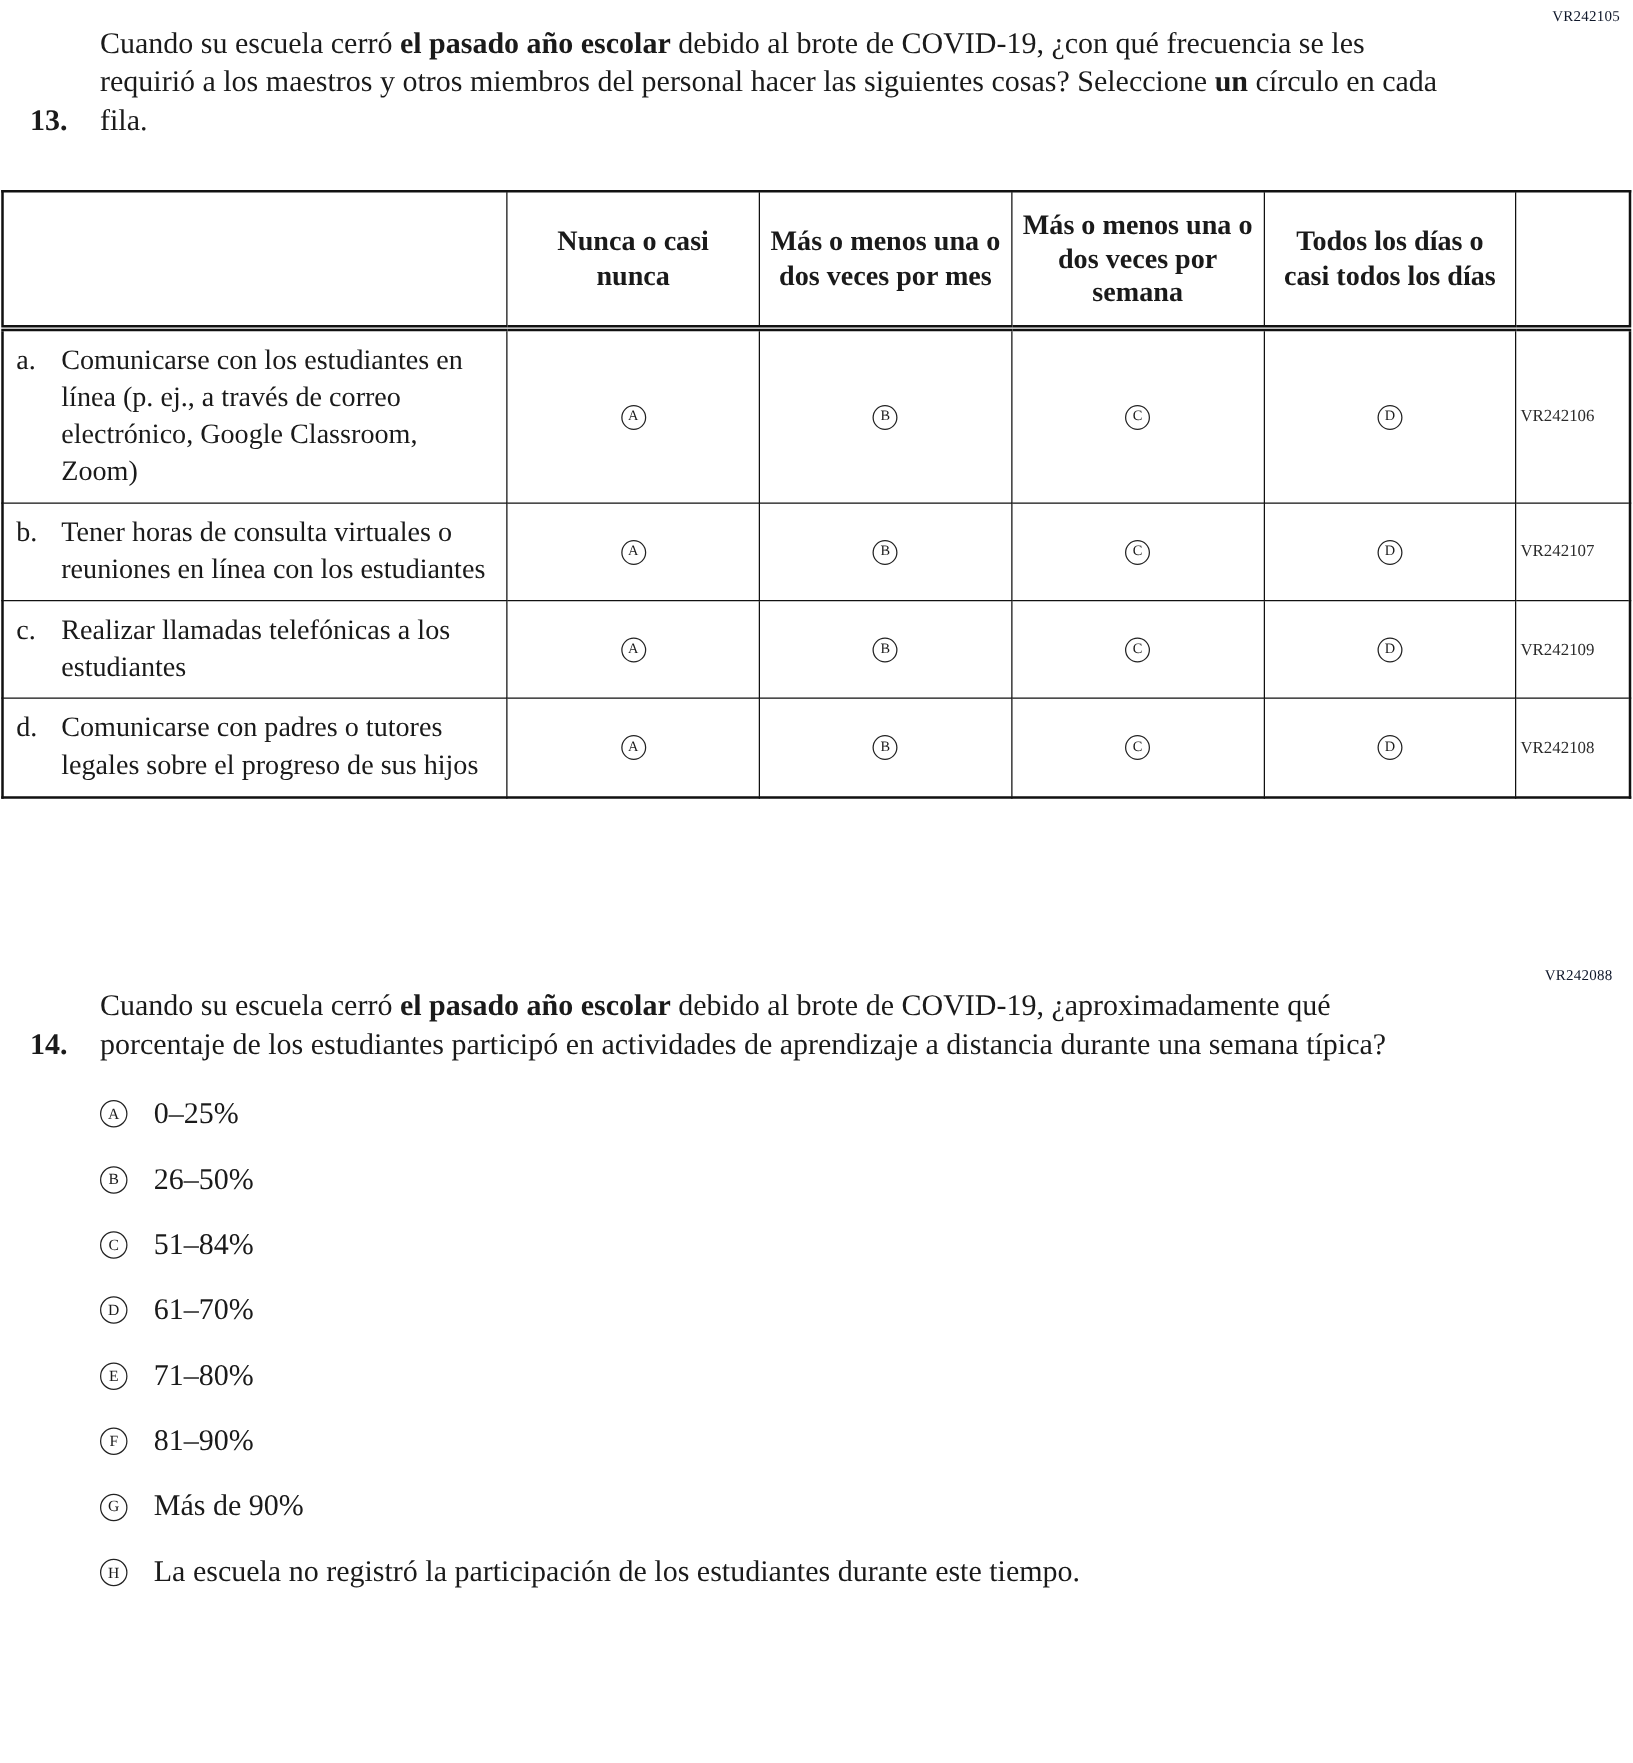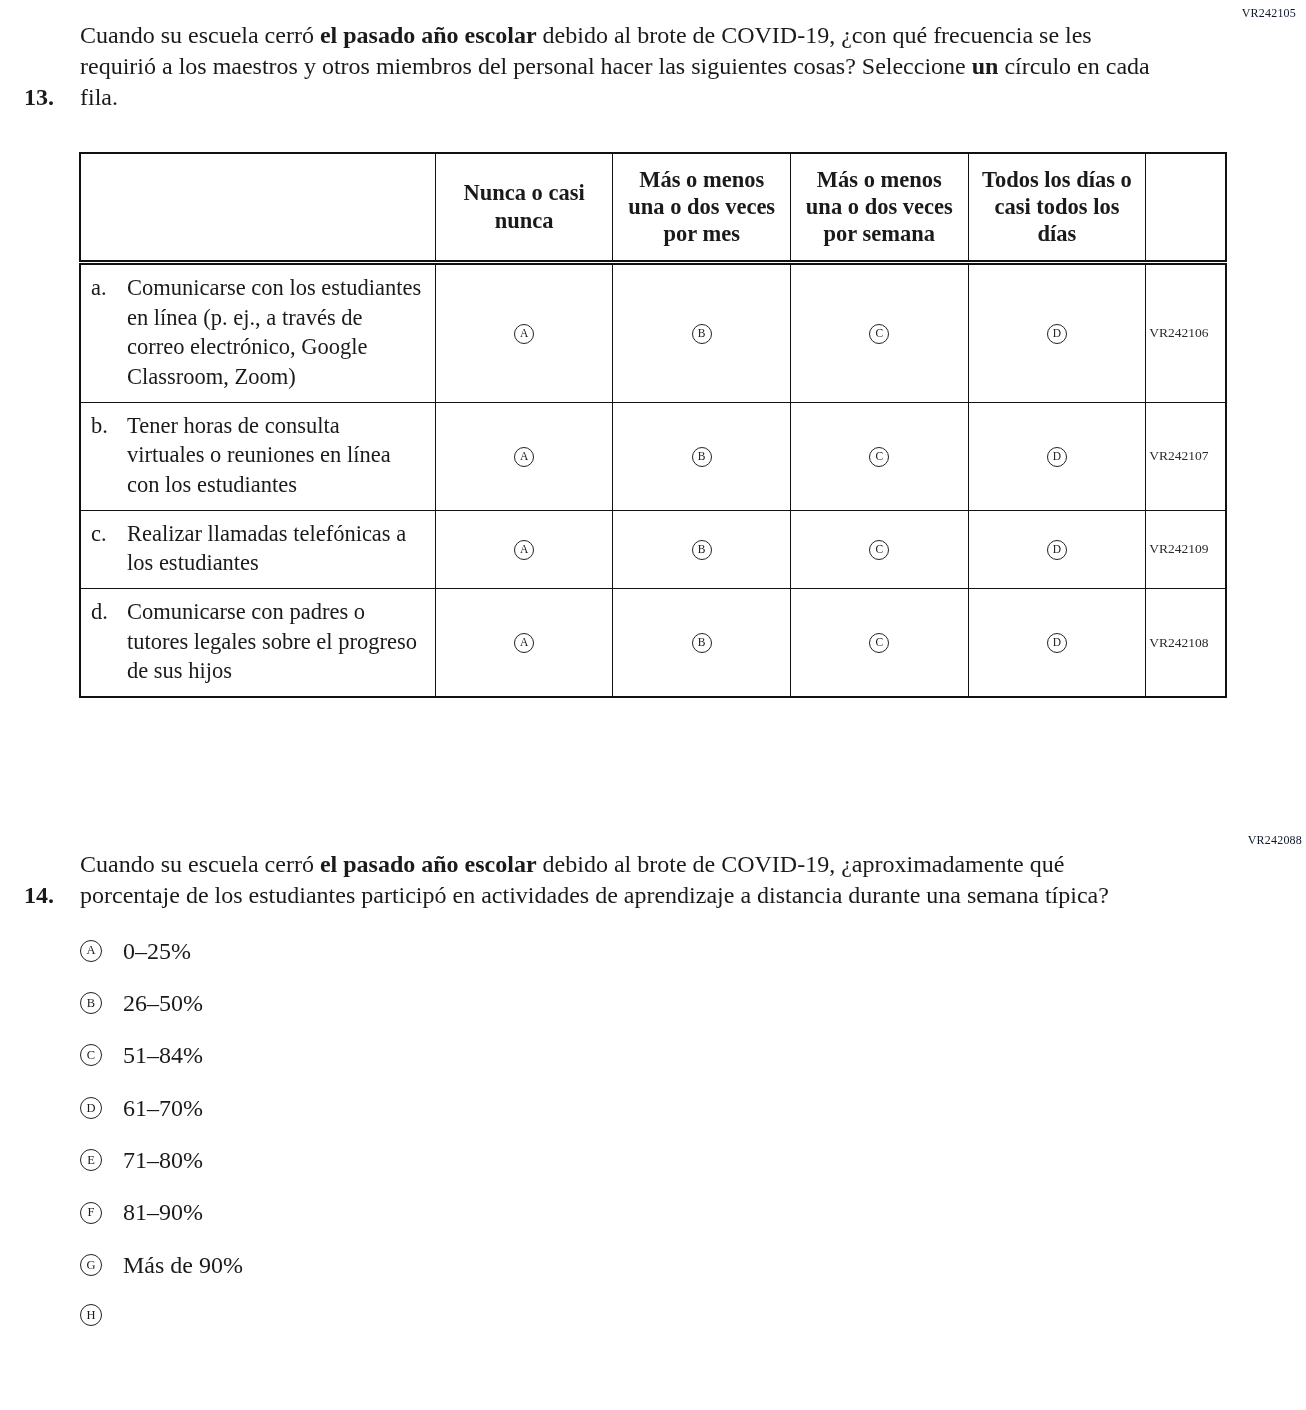--- a/index.html
+++ b/index.html
@@ -39,21 +39,21 @@
   .qtext {
     font-size: 24px;
     line-height: 1.3;
     max-width: 1070px;
   }
   .qtext .bold { font-weight: bold; }
 
   table.freq-table {
     border-collapse: collapse;
     table-layout: fixed;
-    width: 1148px;
+    width: 1304px;
     margin: 38px auto 0 auto;
     border: 2px solid #111;
   }
   table.freq-table th, table.freq-table td {
     border: 1px solid #111;
   }
   table.freq-table thead th {
     border-bottom: 5px double #111;
     font-weight: bold;
     font-size: 22.5px;
@@ -92,21 +92,21 @@
   td.code-cell {
     text-align: left;
     vertical-align: middle;
     font-size: 13.5px;
     color: #2b2b2b;
     padding: 0 3px;
   }
   .mid-code-row {
     margin-top: 132px;
     text-align: right;
-    padding-right: 4px;
+    padding-right: 16px;
   }
   .q14 { margin-top: 1px; }
   .options {
     margin-top: 6px;
     padding-left: 80px;
   }
   .option-row {
     display: flex;
     align-items: center;
     margin-top: 26px;
@@ -241,14 +241,15 @@
   <div class="option-row">
     <span class="circle">F</span>
     <span class="option-label">81–90%</span>
   </div>
   <div class="option-row">
     <span class="circle">G</span>
     <span class="option-label">Más de 90%</span>
   </div>
   <div class="option-row">
     <span class="circle">H</span>
+    <span class="option-label">La escuela no registró la participación de los estudiantes durante este tiempo.</span>
   </div>
 </div>
 
 </body></html>

